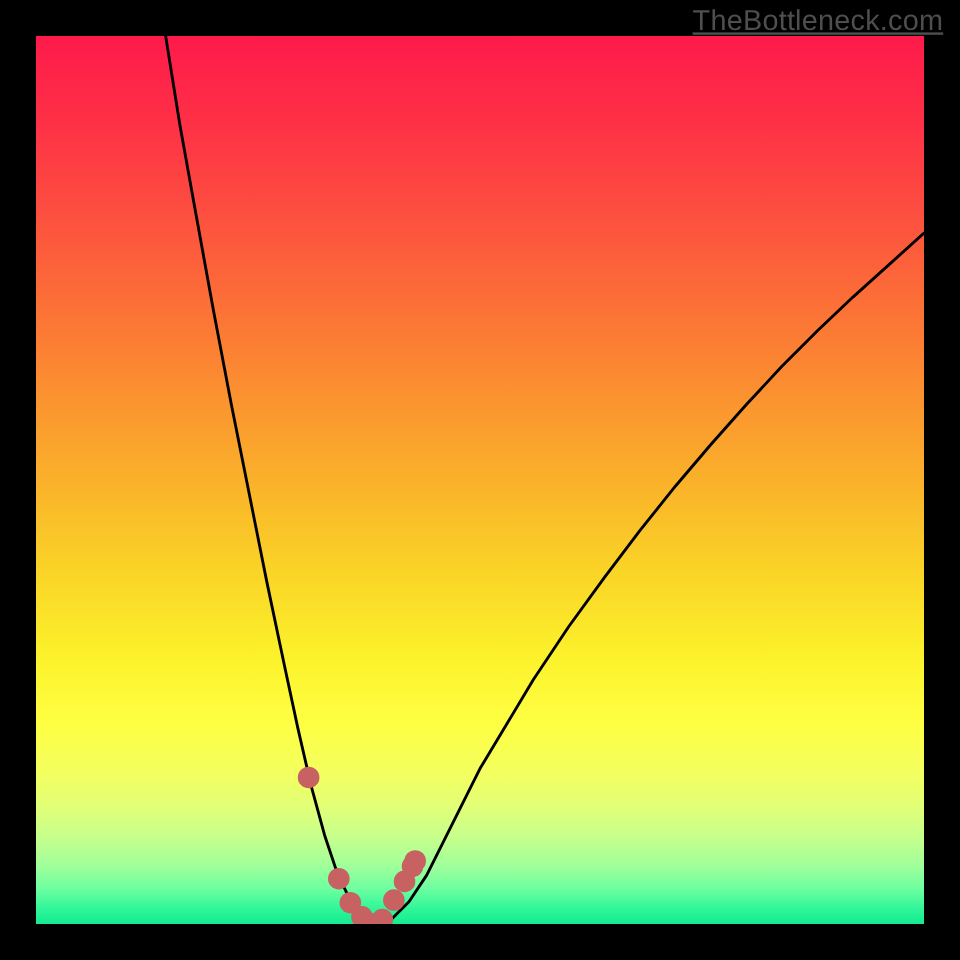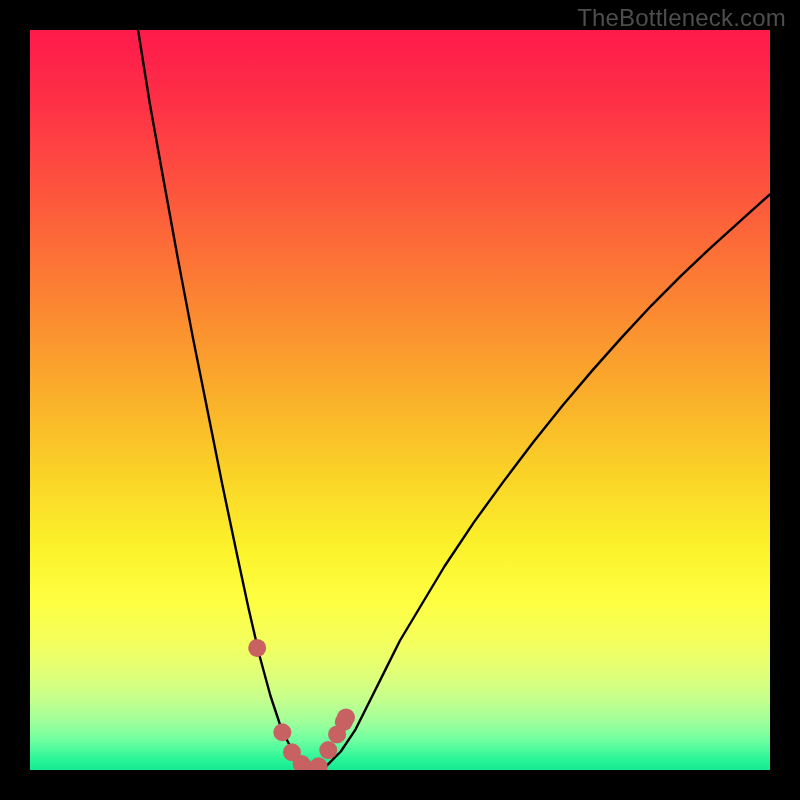--- a/index.html
+++ b/index.html
@@ -24,20 +24,21 @@
     inset: 0;
   }
   .watermark {
     position: absolute;
     top: 4px;
     right: 14px;
     color: #4e4e4e;
     font-size: 24px;
     font-weight: 400;
     letter-spacing: 0.2px;
+    text-decoration: underline;
   }
   svg.curve {
     position: absolute;
     inset: 0;
   }
 </style>
 </head>
 <body>
 
 <div class="frame">

